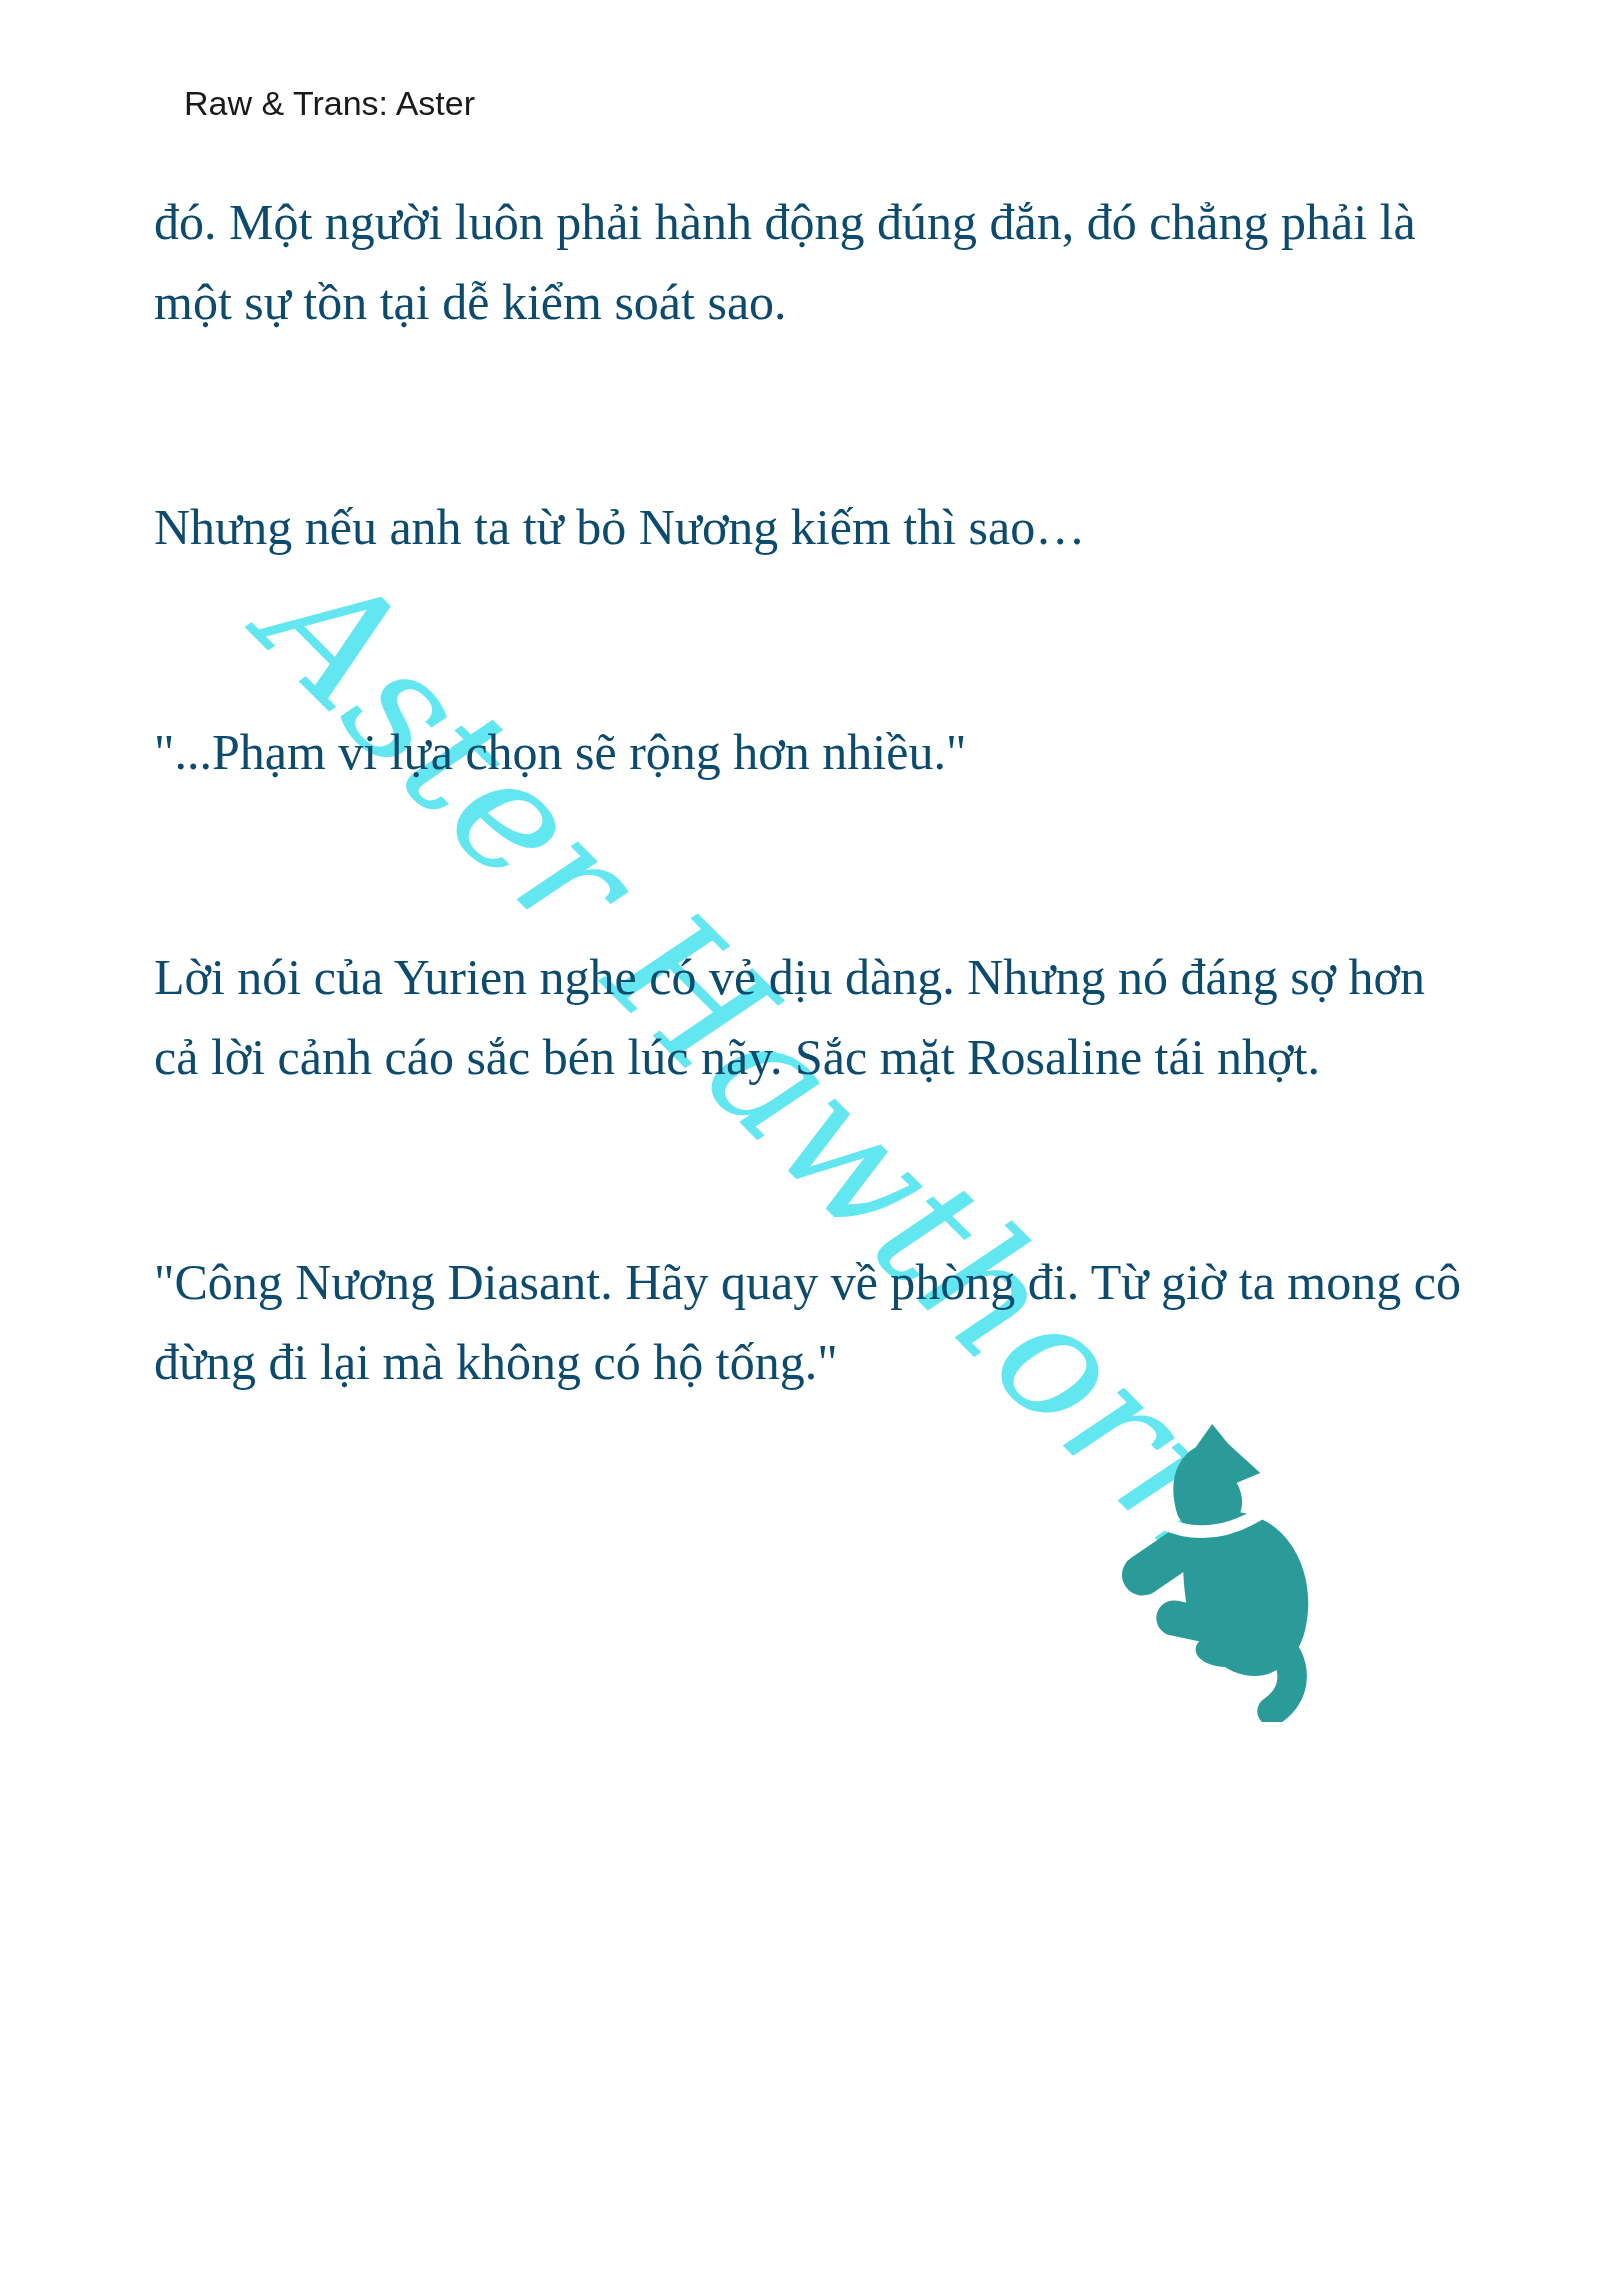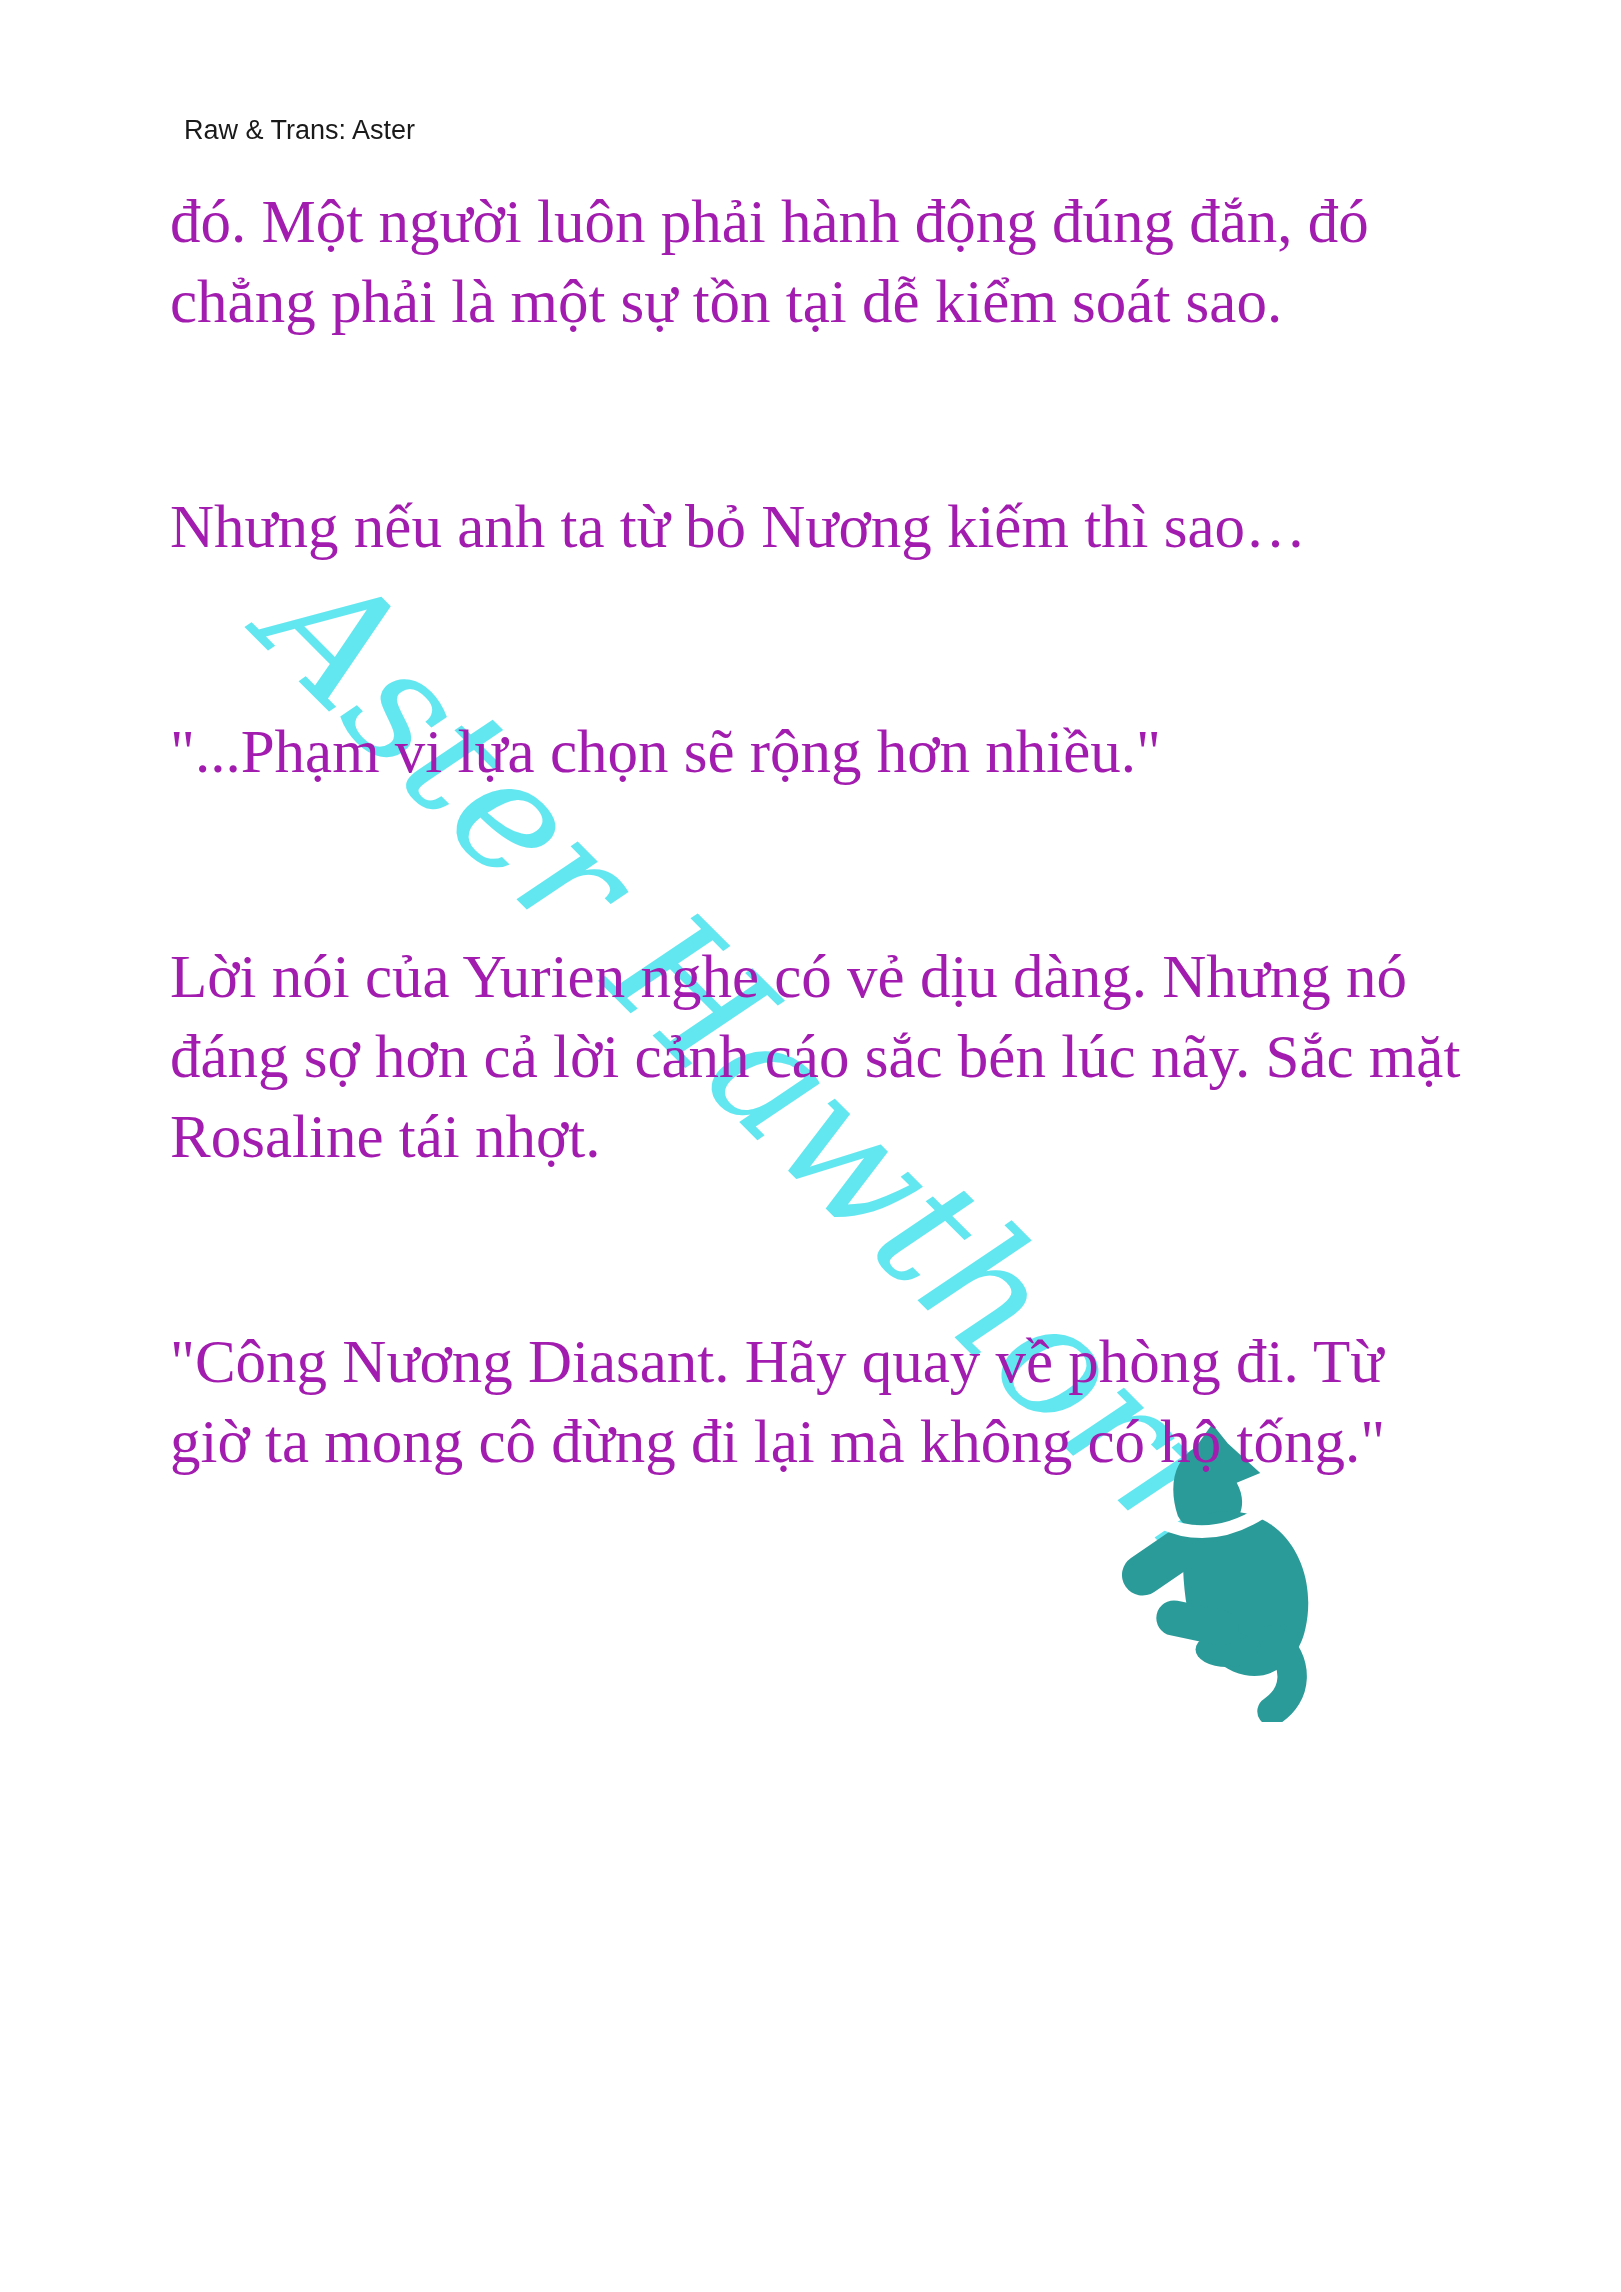--- a/index.html
+++ b/index.html
@@ -7,23 +7,23 @@
     position: relative;
     width: 1621px;
     height: 2293px;
     background: #ffffff;
     overflow: hidden;
     font-family: "Liberation Serif", serif;
   }
   .header-credit {
     position: absolute;
     left: 184px;
-    top: 115px;
+    top: 84px;
     font-family: "Liberation Sans", sans-serif;
-    font-size: 27px;
+    font-size: 34px;
     color: #1a1a1a;
     z-index: 3;
   }
   .watermark {
     position: absolute;
     left: 350px;
     top: 539px;
     transform-origin: 0 0;
     transform: rotate(45deg);
     font-family: "DejaVu Serif", serif;
@@ -43,24 +43,24 @@
     z-index: 1;
   }
   .content {
     position: absolute;
     left: 154px;
     top: 182px;
     width: 1323px;
     z-index: 2;
   }
   .content p {
-    margin: 0 0 145px 16px;
-    font-size: 61px;
+    margin: 0 0 145px 0;
+    font-size: 50px;
     line-height: 80px;
-    color: #a21caf;
+    color: #0c4a6e;
   }
 </style>
 </head>
 <body>
 
 <div class="page">
 
   <div class="watermark">Aster Hawthorn</div>
 
   <svg class="cat" viewBox="0 0 215 310" xmlns="http://www.w3.org/2000/svg">

